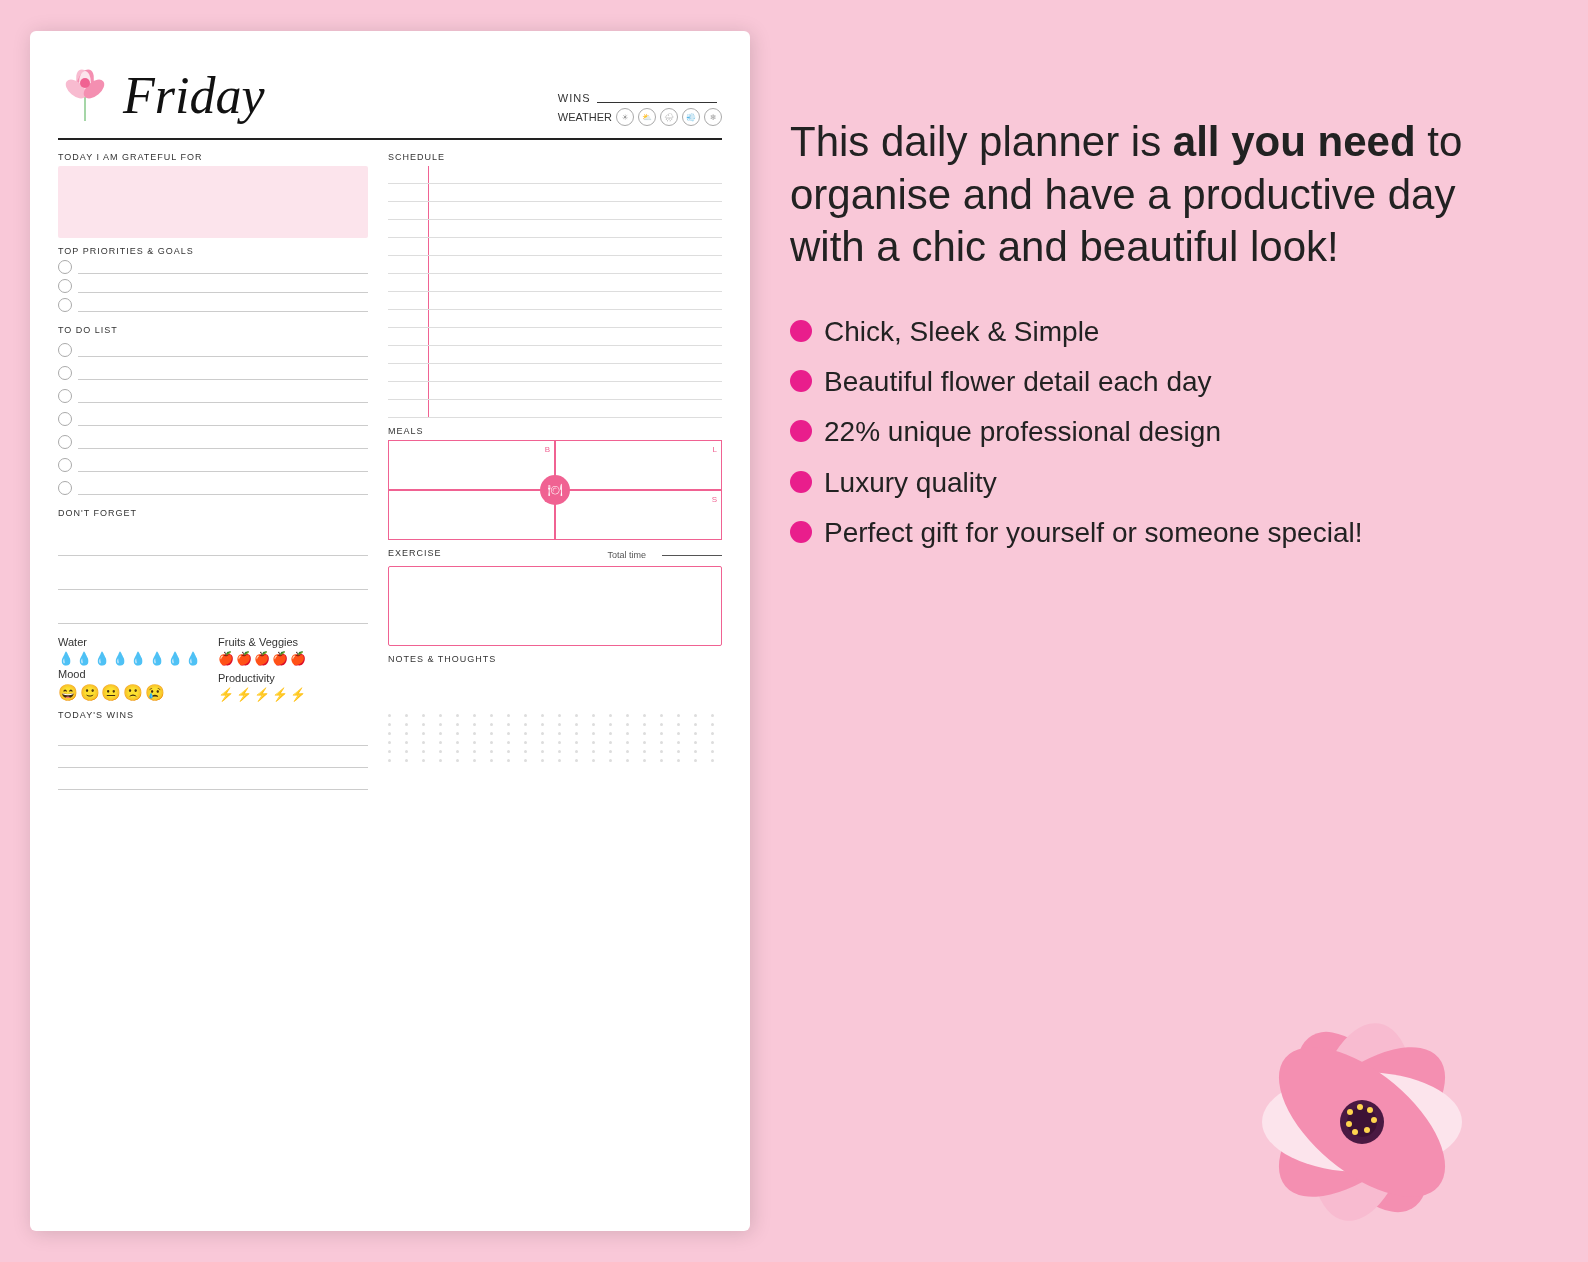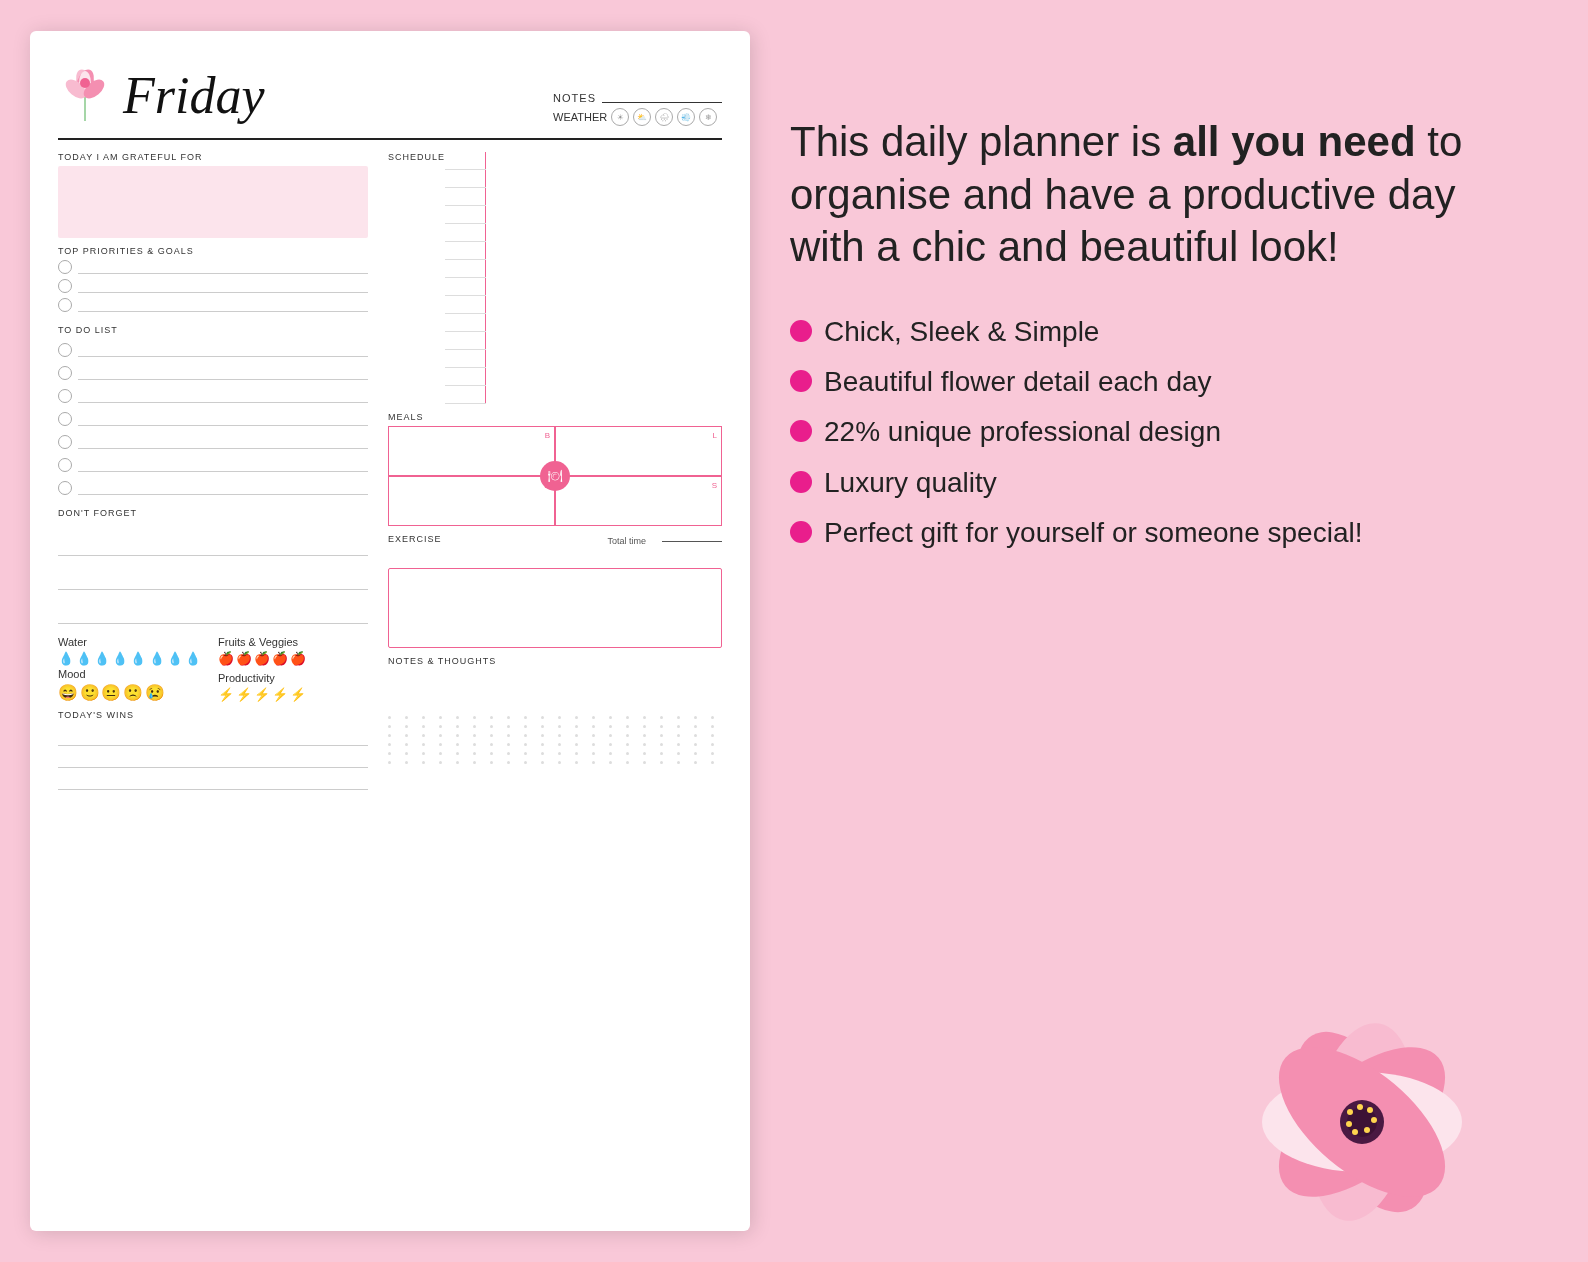--- a/index.html
+++ b/index.html
@@ -211,20 +211,21 @@
     
     .wins-section {
       display: flex;
       flex-direction: column;
       gap: 8px;
     }
 
     
     .schedule-section {
       display: flex;
+      flex-direction: column;
     }
 
     .schedule-grid {
       display: flex;
       flex-direction: column;
       gap: 0;
     }
 
     .schedule-row {
       display: flex;
@@ -290,21 +291,21 @@
     
     .exercise-section {
       display: flex;
       flex-direction: column;
     }
 
     .exercise-header {
       display: flex;
       align-items: center;
       justify-content: space-between;
-      margin-bottom: 20px;
+      margin-bottom: 4px;
     }
 
     .exercise-box {
       border: 1px solid #f06292;
       height: 80px;
       border-radius: 2px;
     }
 
     .total-time {
       display: flex;
@@ -428,21 +429,21 @@
             <ellipse cx="36" cy="28" rx="7" ry="12" fill="#f48fb1" transform="rotate(50 36 28)"></ellipse>
 
             <circle cx="27" cy="22" r="5" fill="#f06292"></circle>
           </svg>
         </div>
         <span class="day-title">Friday</span>
       </div>
 
       <div class="date-weather-area">
         <div class="date-line">
-          <span>NOTES</span>
+          <span>WINS</span>
           <div class="date-underline"></div>
         </div>
         <div class="weather-icons">
           <span>WEATHER</span>
           <div class="weather-symbol">☀</div>
           <div class="weather-symbol">⛅</div>
           <div class="weather-symbol">🌧</div>
           <div class="weather-symbol">💨</div>
           <div class="weather-symbol">❄</div>
         </div>

